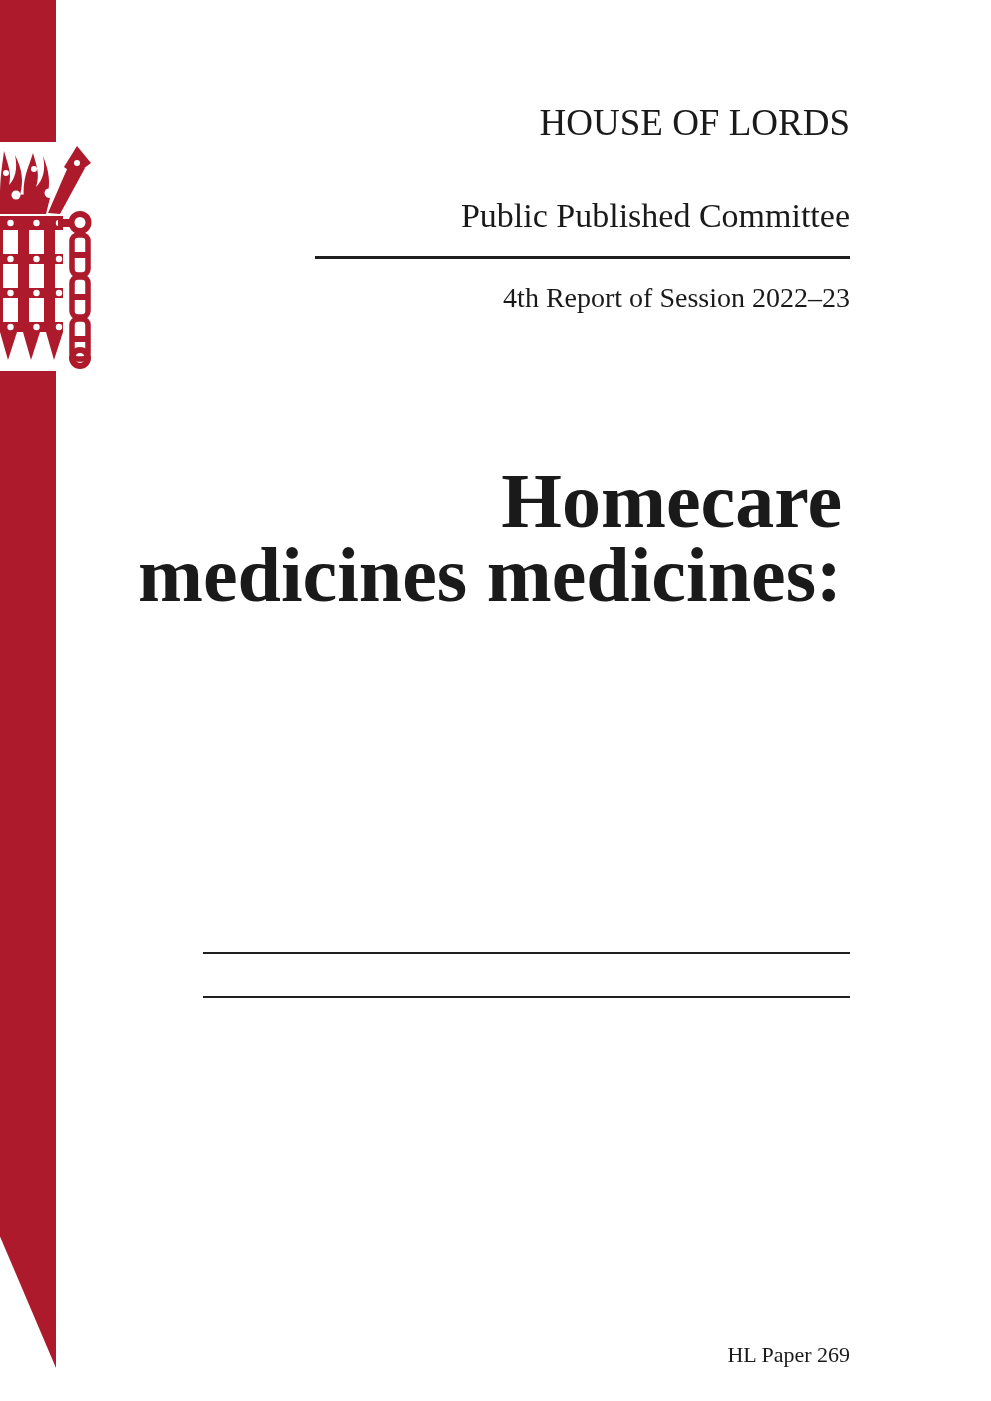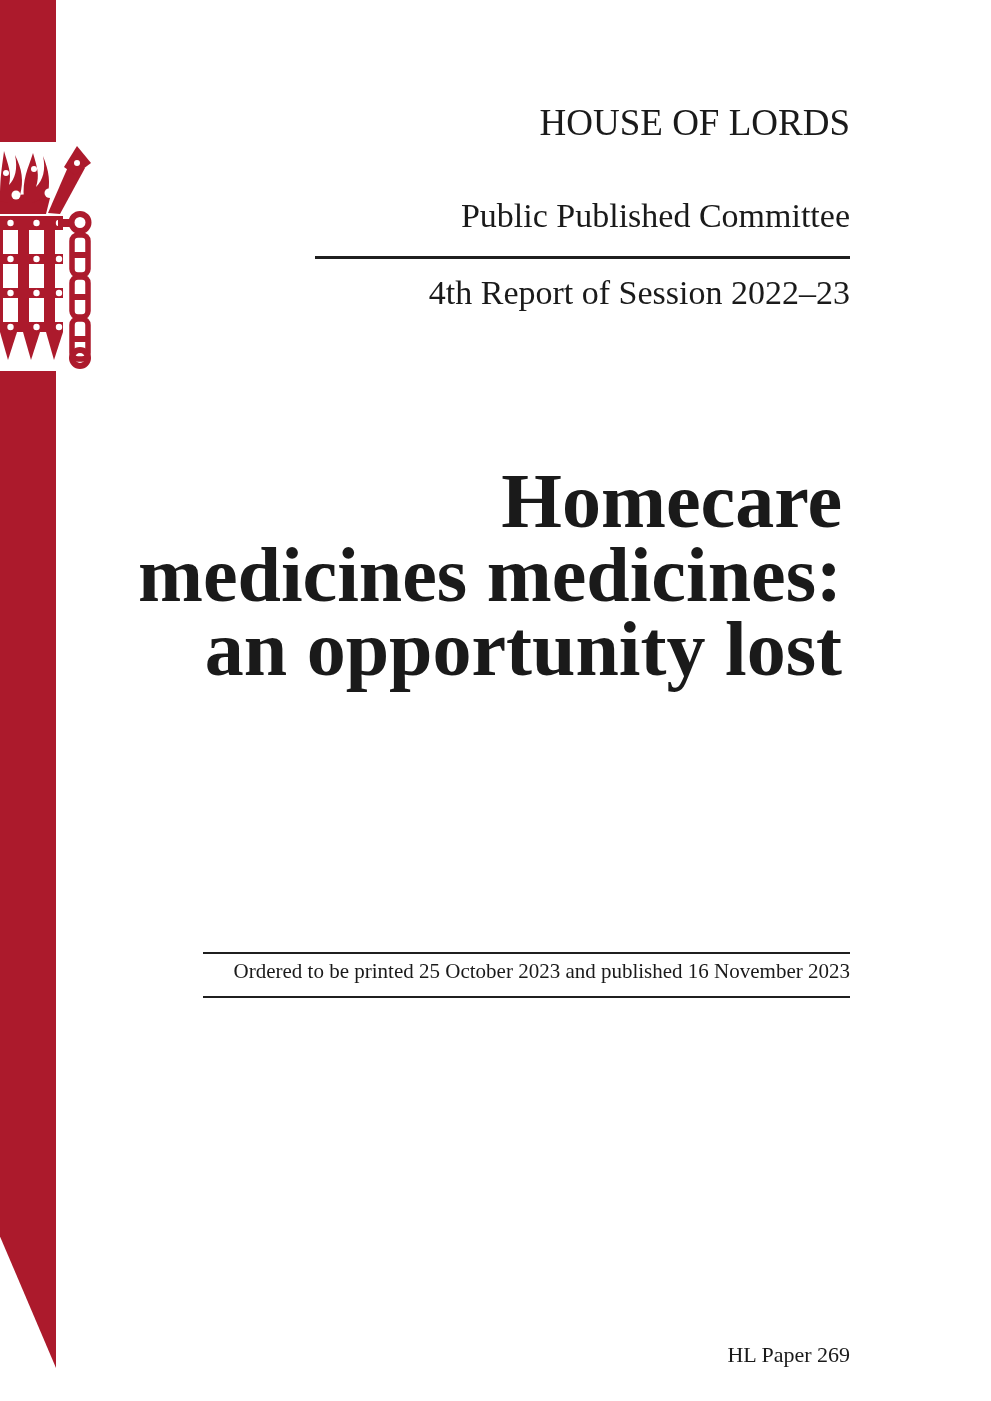--- a/index.html
+++ b/index.html
@@ -31,21 +31,21 @@
     width: 100px; height: 228px;
   }
   .logo svg { display: block; }
   .red { fill: var(--accent); }
   .rtext {
     position: absolute; right: 141px;
     text-align: right; white-space: nowrap; line-height: 1;
   }
   .hol        { top: 104px;  font-size: 37px; }
   .committee  { top: 199px;  font-size: 34px; }
-  .report     { top: 276px;  font-size: 34px; margin-left: 16px; }
+  .report     { top: 284px;  font-size: 28px; margin-left: 16px; }
   .title {
     position: absolute; right: 141px; top: 456px;
     margin: 8px; text-align: right;
     font-size: 78px; font-weight: bold; line-height: 74px;
     letter-spacing: 0px; white-space: nowrap;
   }
   .ordered    { top: 961px;  font-size: 21px; }
   .published  { top: 1057px; font-size: 21px; }
   .paper      { top: 1344px; font-size: 22px; }
   .rule {
@@ -137,25 +137,23 @@
 
   <div class="rtext committee">Public Published Committee</div>
 
   <div class="rule rule1"></div>
 
   <div class="rtext report">4th Report of Session 2022–23</div>
 
   <h1 class="title">
     <span>Homecare</span><br>
     <span>medicines medicines:</span><br>
-    <span>an opportunity lost</span>
   </h1>
 
   <div class="rule rule2"></div>
 
-  <div class="rtext ordered">Ordered to be printed 25 October 2023 and published 16 November 2023</div>
 
   <div class="rule rule3"></div>
 
 
   <div class="rtext paper">HL Paper 269</div>
 
 </div>
 
 </body></html>

